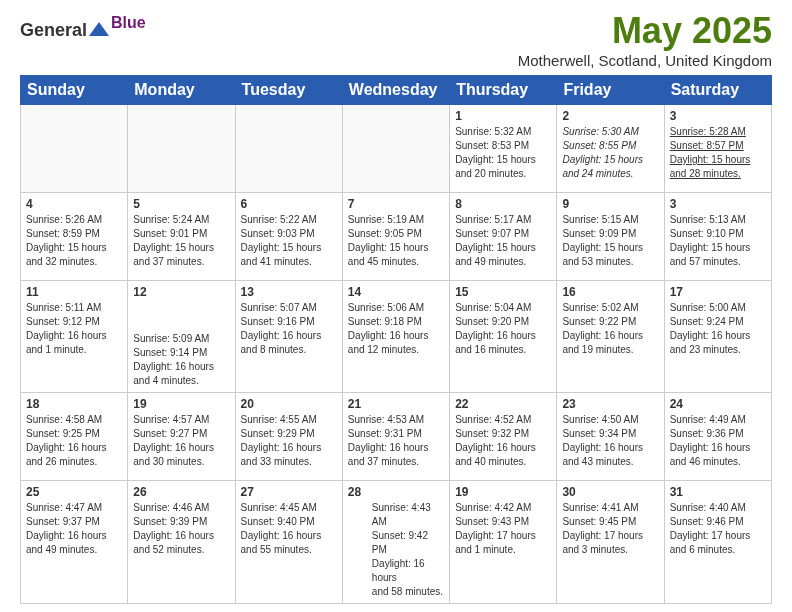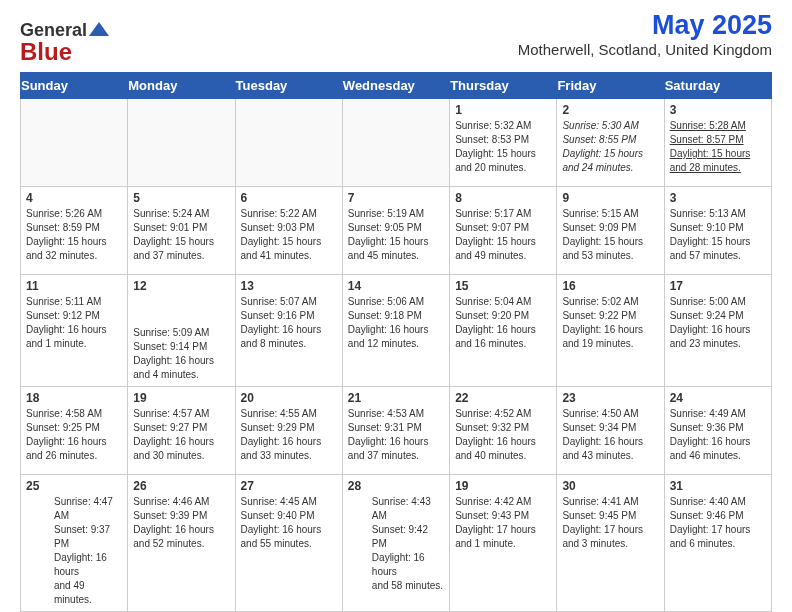--- a/index.html
+++ b/index.html
@@ -11,51 +11,51 @@
       padding: 10px 20px 20px 20px;
     }
     .header-area {
       display: flex;
       justify-content: space-between;
       align-items: flex-start;
       margin-bottom: 6px;
     }
     .logo {
       display: flex;
-      flex-direction: column;
+      flex-direction: row;
       align-items: flex-start;
       margin-top: 8px;
     }
     .logo-line {
       display: flex;
       align-items: center;
     }
     .title-area {
       text-align: right;
     }
     .month-title {
-      font-size: 27px;
+      font-size: 36px;
       font-weight: bold;
-      color: #1d4ed8;
+      color: #4d7c0f;
     }
     .location {
       font-size: 15px;
       color: #333;
     }
     .calendar {
       width: 100%;
       border-collapse: collapse;
       border: 1px solid #ccc;
     }
     .calendar th {
       background-color: #2a5db0;
       color: #fff;
       text-align: left;
-      padding: 5px 0;
-      font-size: 13px;
+      padding: 5px 6px;
+      font-size: 16px;
       font-weight: bold;
       border: 1px solid #2a5db0;
     }
     .calendar td {
       width: calc(100% / 7);
       vertical-align: top;
       border: 1px solid #ccc;
       padding: 4px 5px;
       font-size: 10.5px;
       color: #333;
@@ -86,21 +86,21 @@
 <body>
 
 <div class="header-area">
   <div class="logo">
     <div class="logo-line">
       <span style="font-size:18px;font-weight:bold;color:#333;">General</span>
       <svg class="logo-svg" viewBox="0 0 24 24">
         <polygon points="12,4 22,18 2,18" fill="#2a5db0"></polygon>
       </svg>
     </div>
-    <span style="font-size:24px;font-weight:bold;color:#b91c1c;margin-top:-4px;">Blue</span>
+    <span style="font-size:16px;font-weight:bold;color:#701a75;margin-top:-4px;">Blue</span>
   </div>
   <div class="title-area">
     <div class="month-title">May 2025</div>
     <div class="location">Motherwell, Scotland, United Kingdom</div>
   </div>
 </div>
 
 <table class="calendar">
   <thead>
     <tr>
@@ -290,21 +290,21 @@
           <span class="day-number">24</span>
           <div class="day-info" style="white-space: pre-line;">Sunrise: 4:49 AM
 Sunset: 9:36 PM
 Daylight: 16 hours
 and 46 minutes.</div>
         </td>
       </tr>
       <tr>
         <td>
           <span class="day-number">25</span>
-          <div class="day-info" style="white-space: pre-line; margin-left: 28px;">Sunrise: 4:47 AM
+          <div class="day-info" style="white-space: pre-line;">Sunrise: 4:47 AM
 Sunset: 9:37 PM
 Daylight: 16 hours
 and 49 minutes.</div>
         </td>
         <td>
           <span class="day-number">26</span>
           <div class="day-info" style="white-space: pre-line;">Sunrise: 4:46 AM
 Sunset: 9:39 PM
 Daylight: 16 hours
 and 52 minutes.</div>

